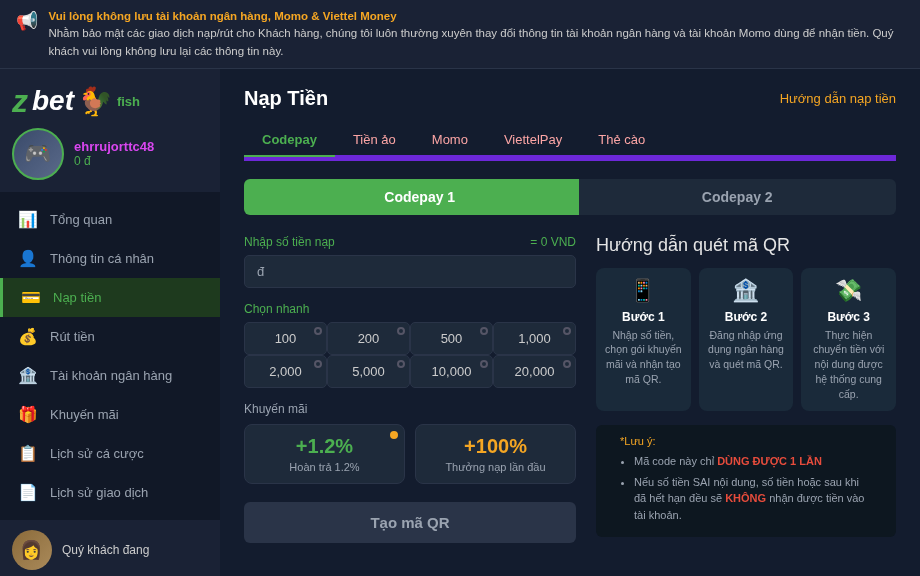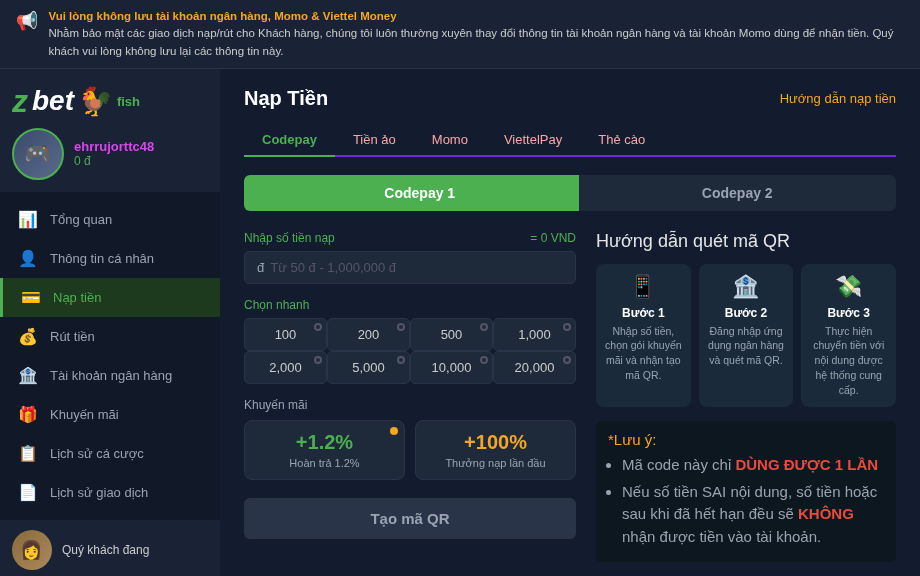--- a/index.html
+++ b/index.html
@@ -80,21 +80,21 @@
     
     .content-area { flex: 1; background: #131c2e; overflow-y: auto; padding: 0; }
 
     .content-inner { padding: 18px 24px; }
 
     .page-header { display: flex; justify-content: space-between; align-items: center; margin-bottom: 14px; }
     .page-title { font-size: 20px; font-weight: bold; color: #fff; }
     .guide-link { font-size: 13px; color: #f5a623; cursor: pointer; text-decoration: none; }
 
     
-    .tabs { display: flex; gap: 0; border-bottom: 2px solid #6d28d9; margin-bottom: 18px; }
+    .tabs { display: flex; gap: 0; border-bottom: 6px solid #6d28d9; margin-bottom: 18px; }
     .tab {
       padding: 8px 18px; font-size: 13px; color: #fca5a5;
       cursor: pointer; border-bottom: 2px solid transparent;
       margin-bottom: -2px;
     }
     .tab.active { color: #4caf50; border-bottom: 2px solid #4caf50; font-weight: bold; }
 
     
     .payment-toggle { display: flex; gap: 0; margin-bottom: 20px; border-radius: 6px; overflow: hidden; }
     .pay-btn {
@@ -164,21 +164,21 @@
     .qr-guide-title { font-size: 18px; color: #e5e5e5; margin-bottom: 12px; }
     .qr-steps { display: flex; gap: 8px; margin-bottom: 14px; }
     .qr-step {
       flex: 1; background: #1a2a3a; border-radius: 8px; padding: 10px 8px;
       text-align: center; font-size: 11px; color: #ccc;
     }
     .qr-step-icon { font-size: 22px; margin-bottom: 6px; }
     .qr-step-title { font-weight: bold; color: #fff; font-size: 12px; margin-bottom: 4px; }
     .qr-step-desc { font-size: 10.5px; color: #9aa3b0; line-height: 1.4; }
 
-    .qr-notes { background: #0d1720; border-radius: 6px; padding: 10px 12px; font-size: 15px; }
+    .qr-notes { background: #0d1720; border-radius: 6px; padding: 10px 24px; font-size: 11px; }
     .qr-notes .note-title { color: #f5a623; margin-bottom: 6px; }
     .qr-notes ul { padding-left: 14px; }
     .qr-notes li { color: #9aa3b0; margin-bottom: 4px; line-height: 1.5; }
     .qr-notes strong { color: #e74c3c; }
     .qr-notes .no { color: #e74c3c; font-weight: bold; }
   </style>
 </head>
 <body>
 
 <div class="top-banner">
@@ -273,21 +273,20 @@
       <div class="form-section">
         <div class="form-left">
 
           <div class="form-group">
             <div class="form-label">
               <span>Nhập số tiền nạp</span>
               <span>= 0 VND</span>
             </div>
             <div class="input-wrapper">
               <span class="input-prefix">đ</span>
-              <input class="form-input" type="text" placeholder="Từ 50 đ - 1,000,000 đ" style="">
             </div>
           </div>
 
           <div class="form-group">
             <div class="form-label">
               <span>Chọn nhanh</span>
             </div>
             <div class="quick-amounts">
               <div class="amount-btn"><span class="amount-dot"></span><span>100</span></div>
               <div class="amount-btn"><span class="amount-dot"></span><span>200</span></div>

